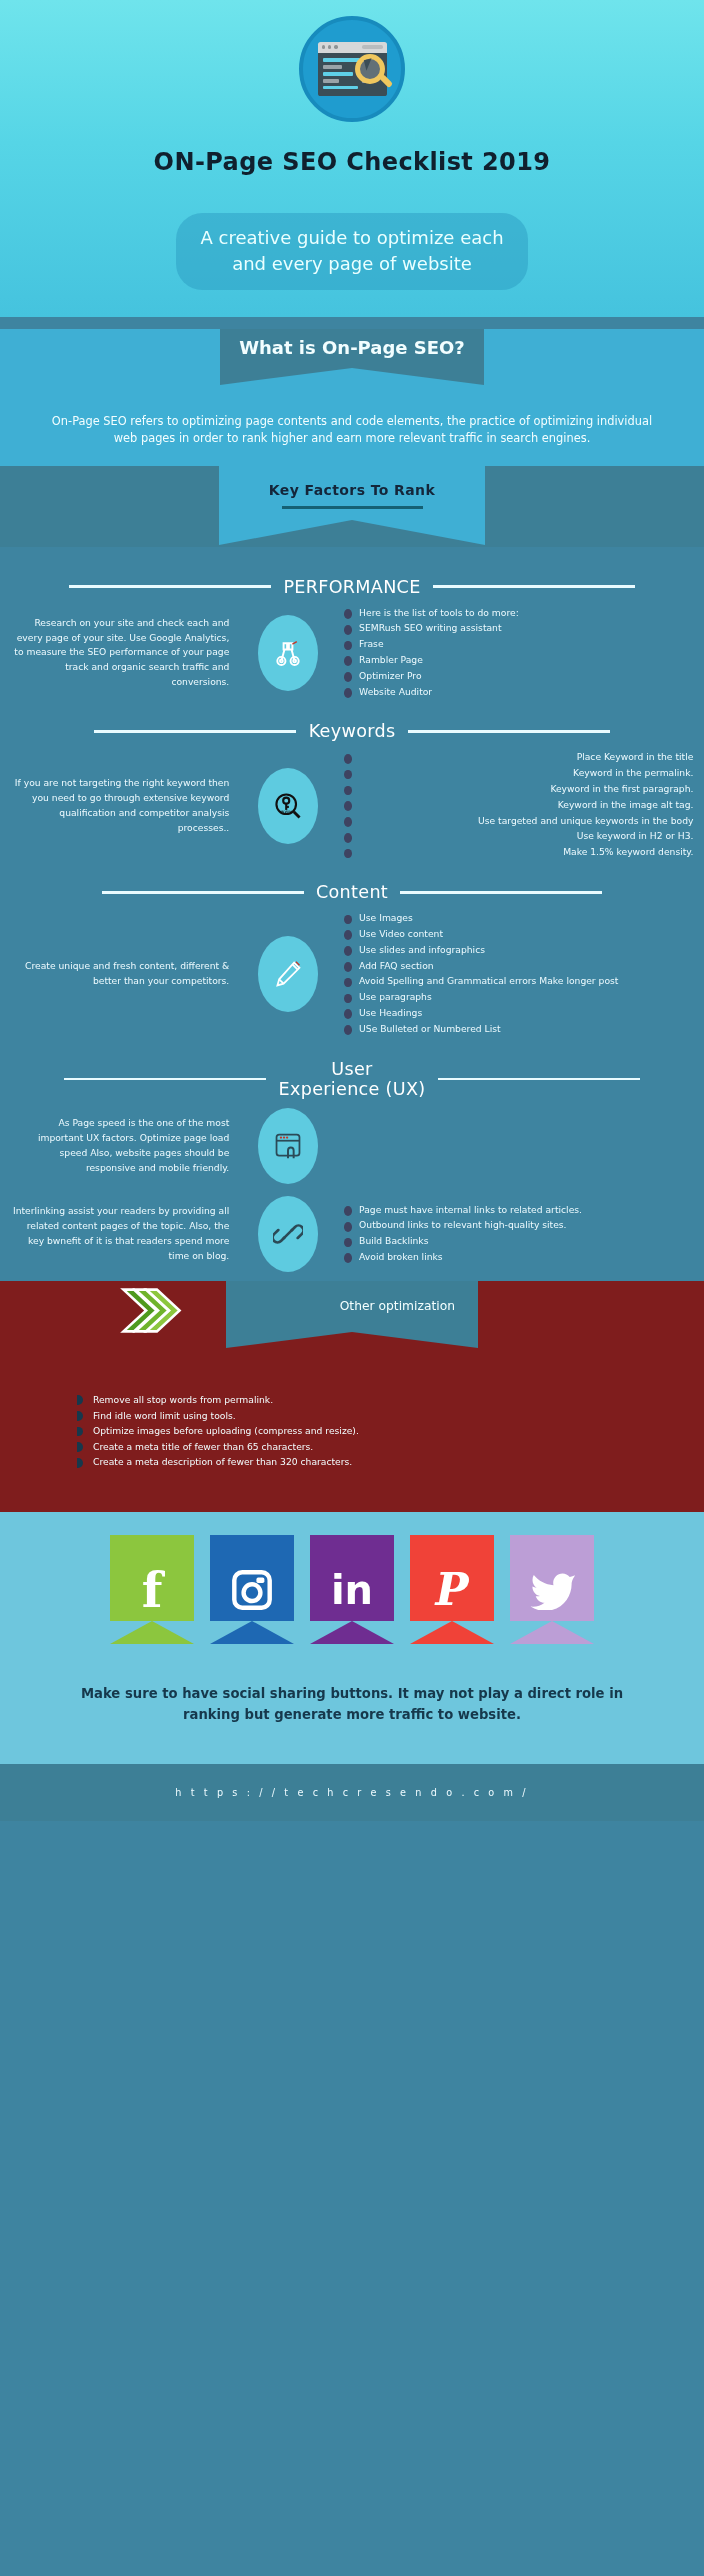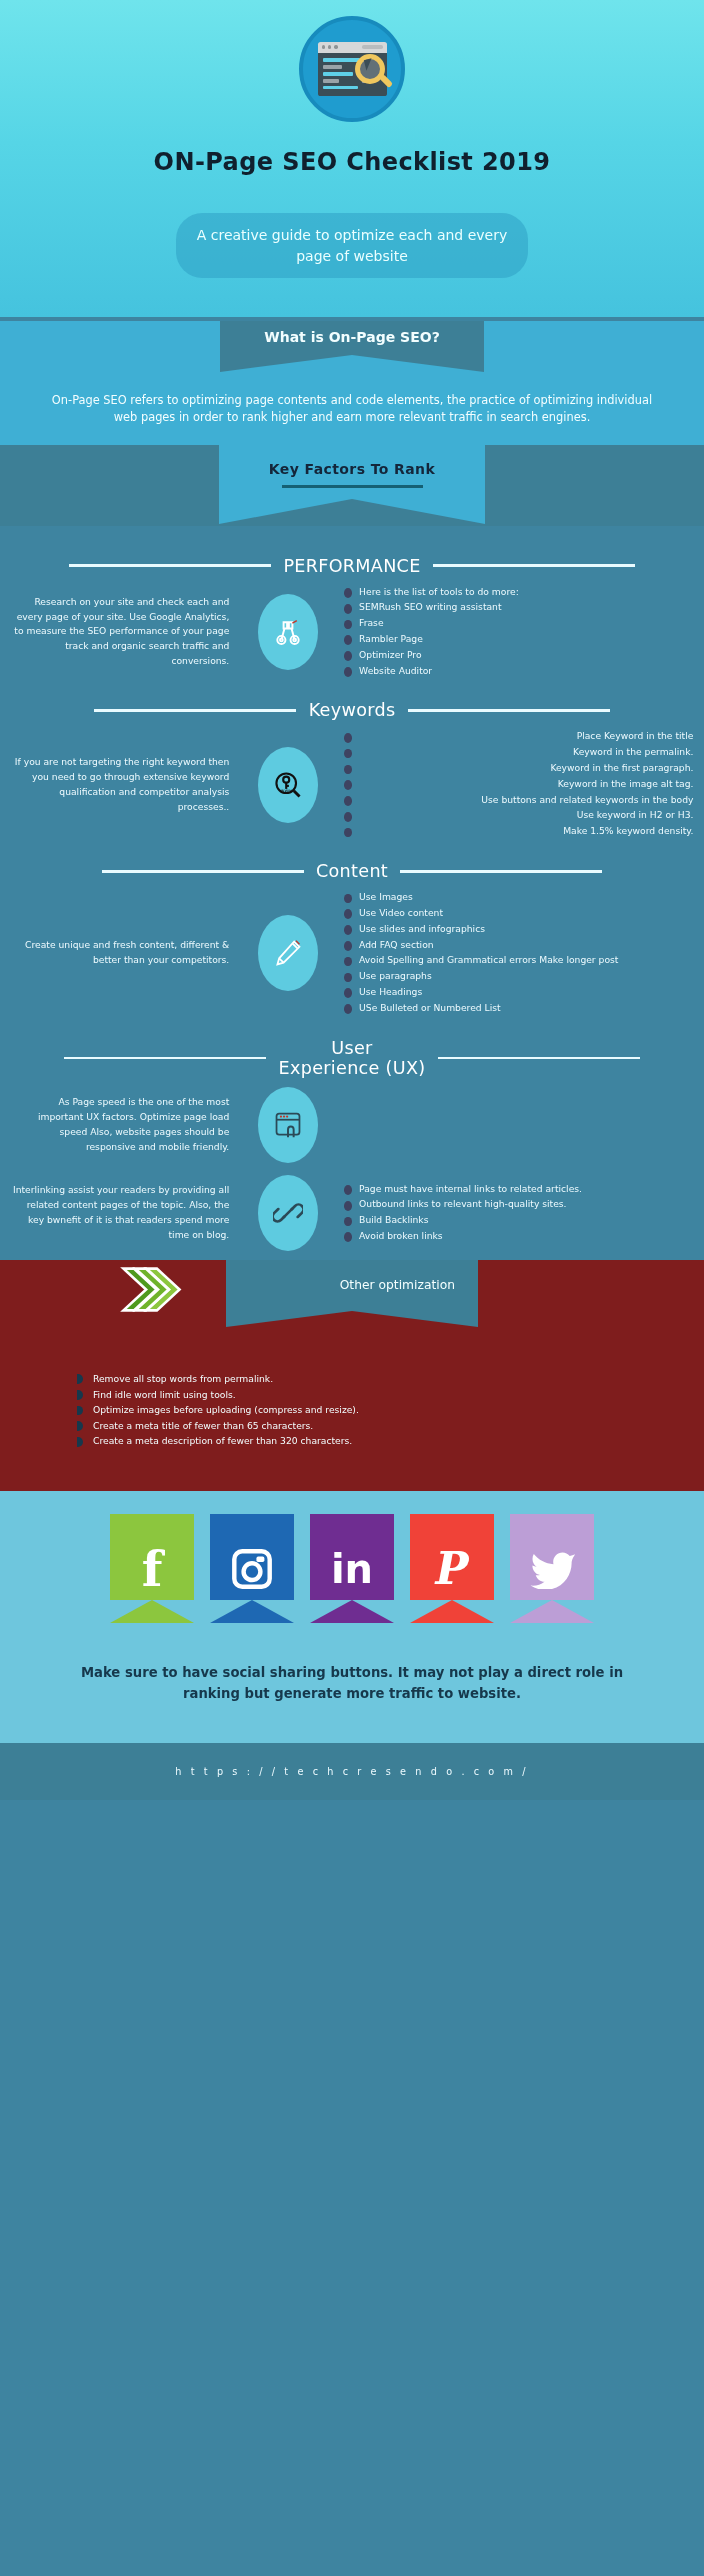--- a/index.html
+++ b/index.html
@@ -44,27 +44,27 @@
 
   .hero-title {
     position:absolute; left:0; right:0; top:148px;
     font-size:24px; letter-spacing:0.4px; color:#10202e; font-weight:bold;
   }
   .hero-sub-wrap {
     position:absolute; left:50%; top:213px; transform:translateX(-50%);
     width:352px; padding:12.3px 17.6px; border-radius:26.4px;
     background:rgba(40,150,190,.45);
   }
-  .hero-sub { font-size:14px; line-height:1.45; color:#eaffff; }
+  .hero-sub { font-size:18px; line-height:1.45; color:#eaffff; }
 
   
   .intro { position:relative; background:#3fafd4; padding-bottom:0; }
   .intro-tab {
-    position:relative; width:264px; margin:4px auto; background:#3d7f96;
-    color:#f2feff; font-size:14px; font-weight:bold; text-align:center;
+    position:relative; width:264px; margin:12px auto; background:#3d7f96;
+    color:#f2feff; font-size:18px; font-weight:bold; text-align:center;
     padding:8px 0 9.7px;
   }
   .intro-tab:after {
     content:""; position:absolute; left:0; top:100%;
     border-left:132px solid #3d7f96; border-right:132px solid #3d7f96;
     border-bottom:17.6px solid transparent;
   }
   .intro-body {
     text-align:center; color:#f3feff; font-size:11.4px; line-height:1.55;
     padding:33px 46px 17.6px;
@@ -278,21 +278,21 @@
               <text x="16" y="26" font-size="5" fill="#111" text-anchor="middle" font-family="DejaVu Sans">www</text>
               </svg>
           </div>
         </div>
         <div class="col-right">
           <ul class="bullets ralign">
             <li>Place Keyword in the title</li>
             <li>Keyword in the permalink.</li>
             <li>Keyword in the first paragraph.</li>
             <li>Keyword in the image alt tag.</li>
-            <li>Use buttons and related keywords in the body</li>
+            <li>Use targeted and unique keywords in the body</li>
             <li>Use keyword in H2 or H3.</li>
             <li>Make 1.5% keyword density.</li>
           </ul>
         </div>
       </div>
     </div>
 
     <div>
       <div class="sec-head">
         <div class="ln"></div>

